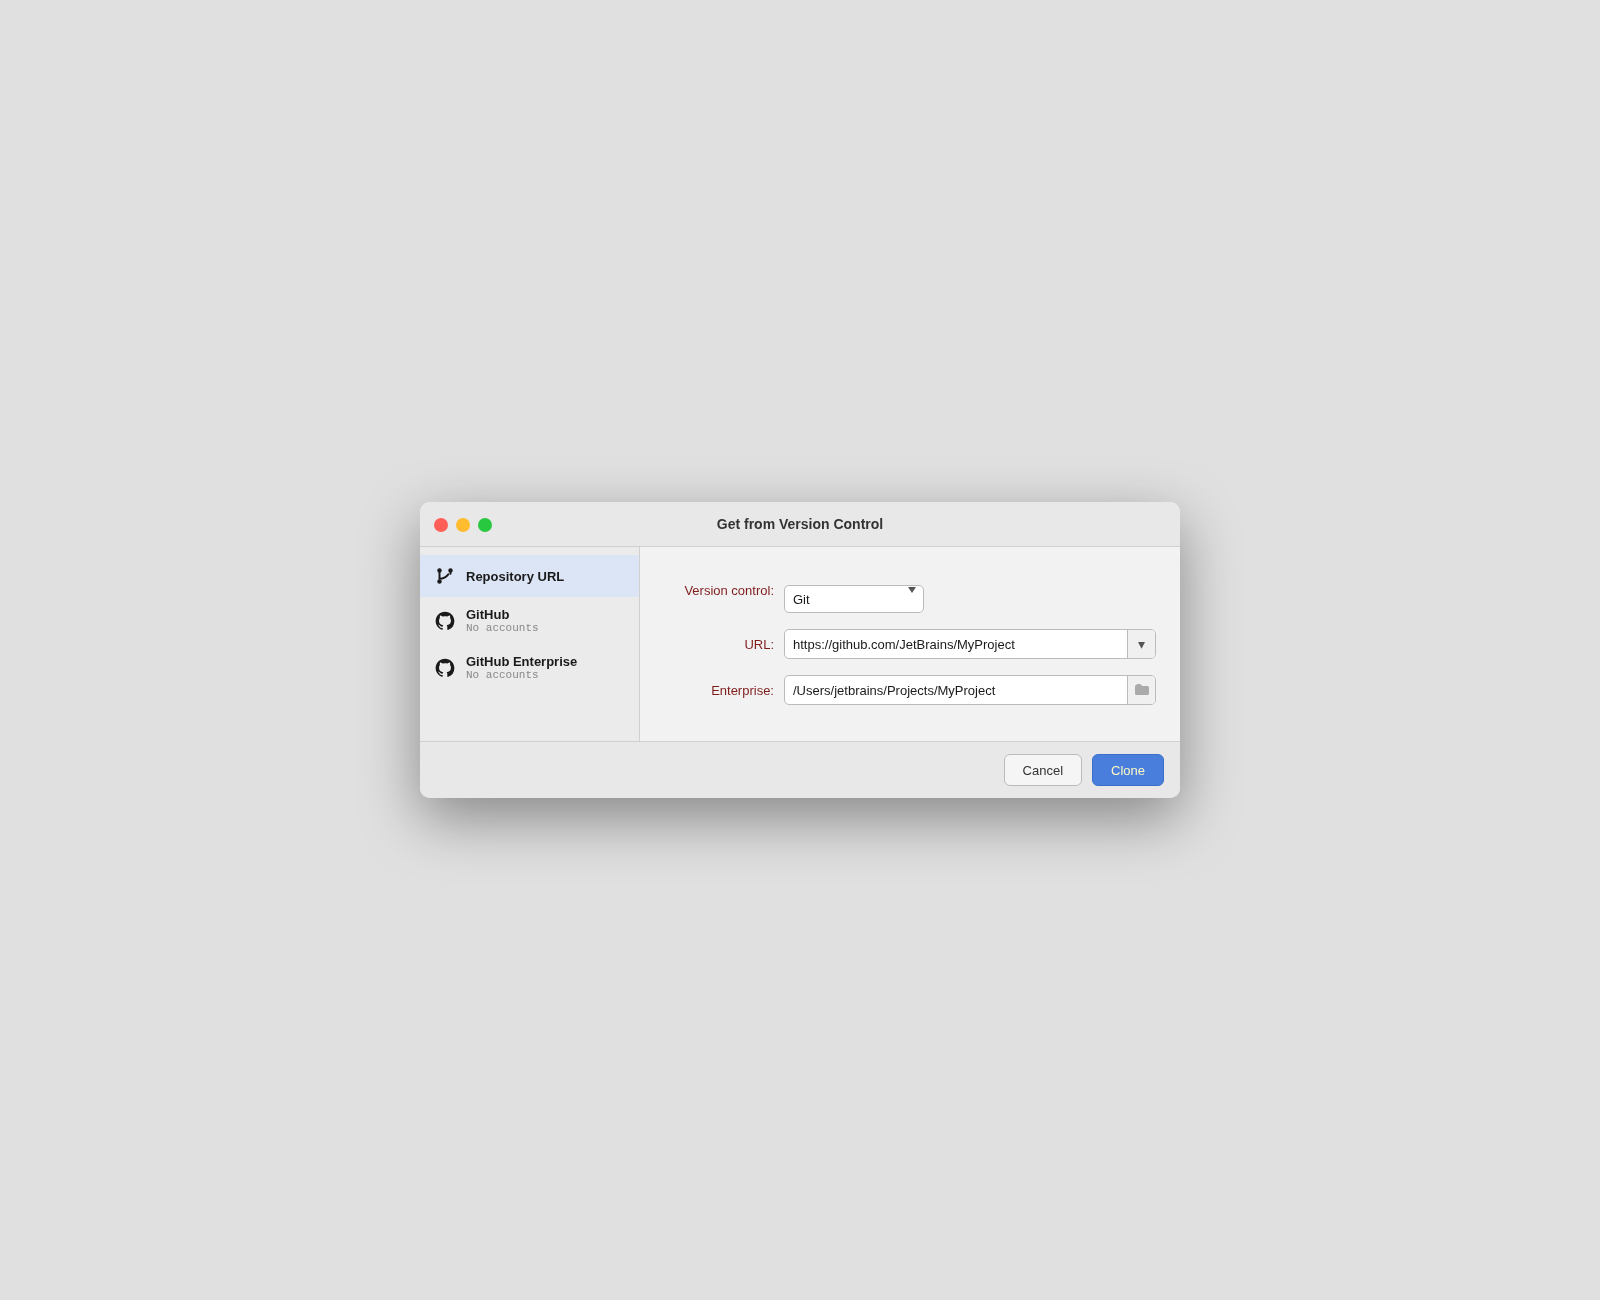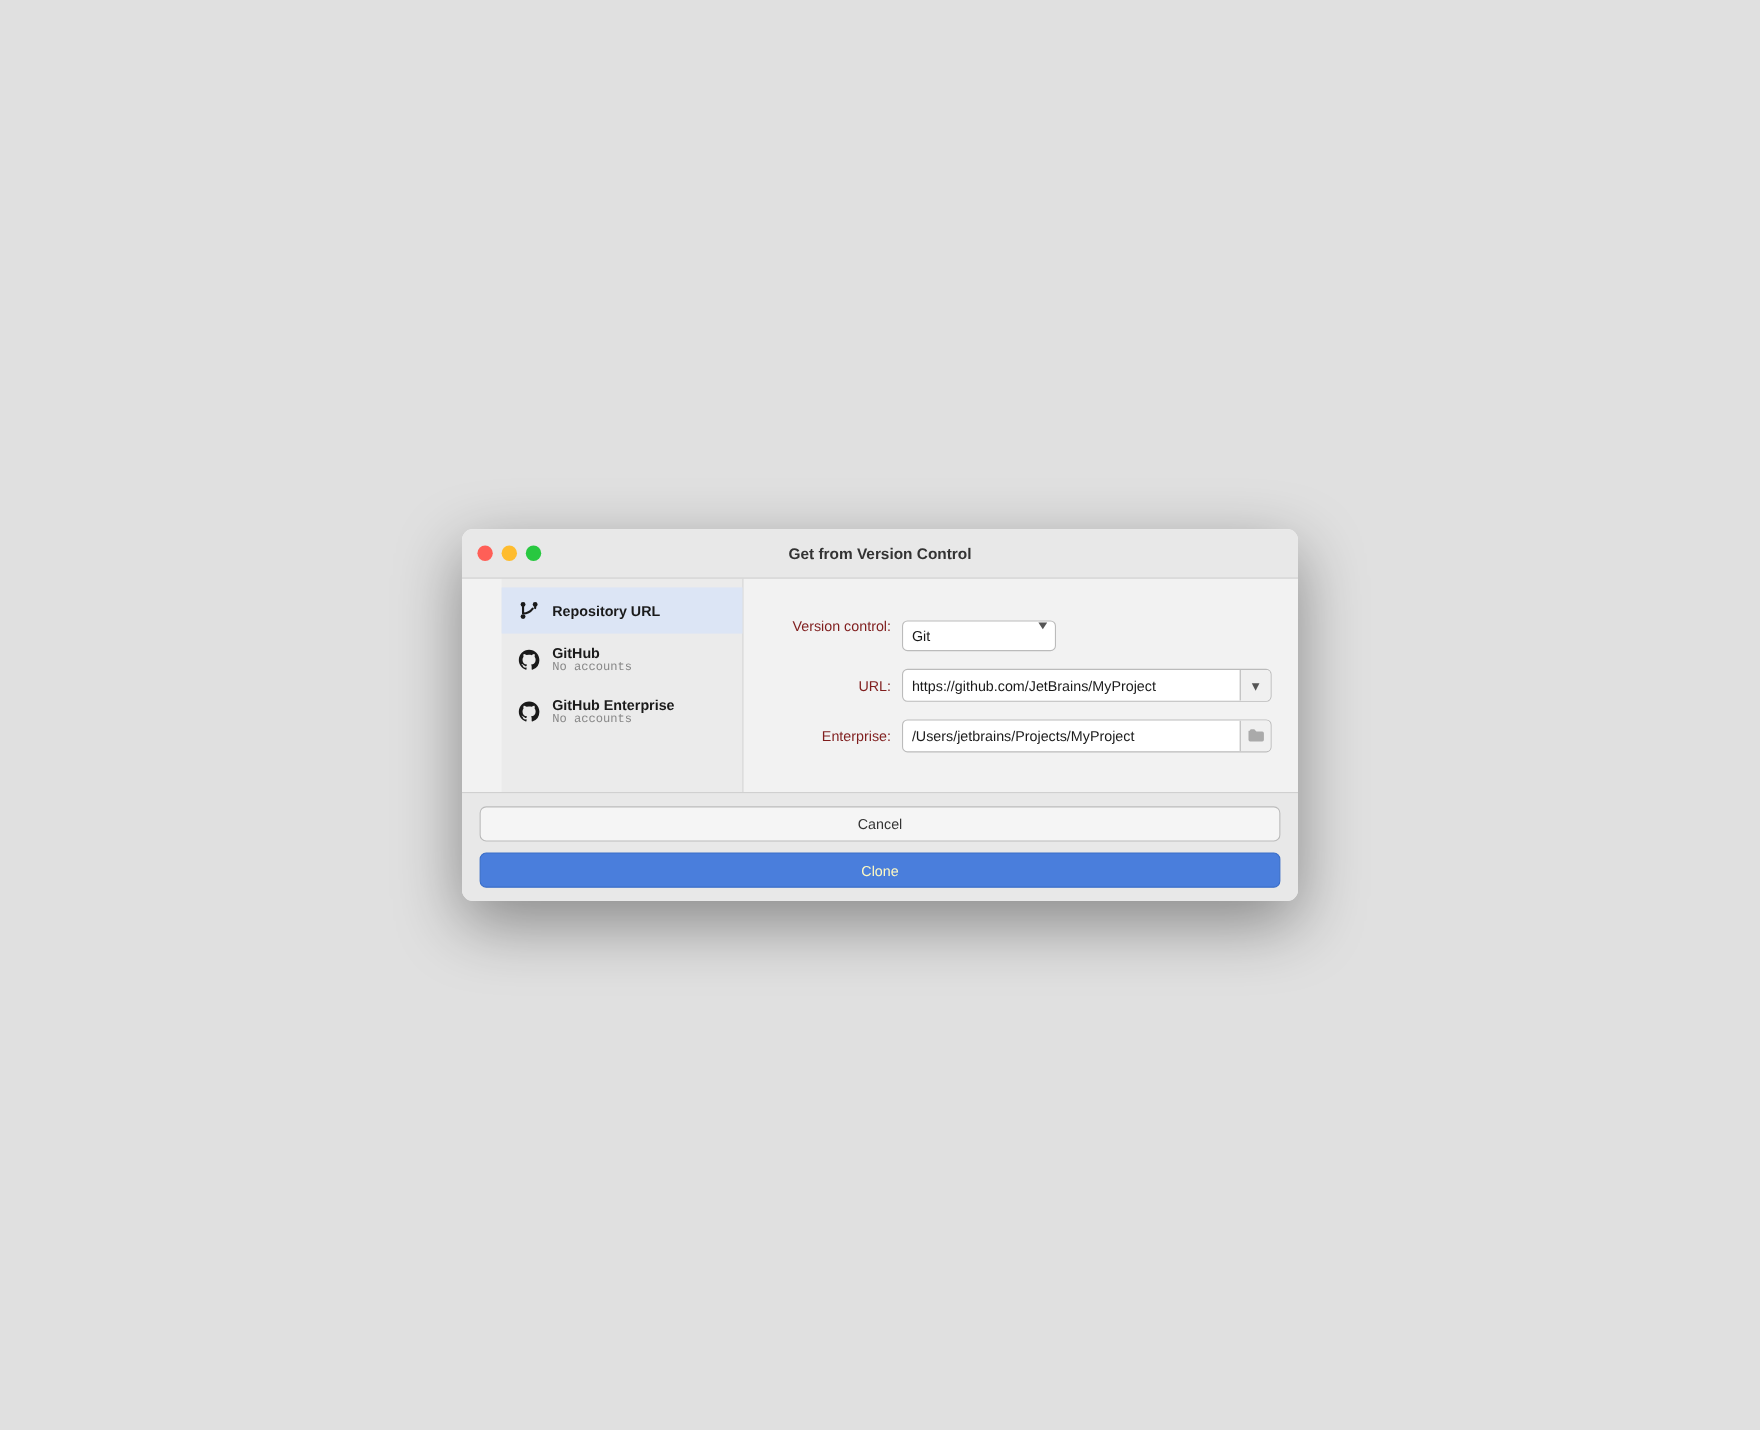--- a/index.html
+++ b/index.html
@@ -18,21 +18,21 @@
       box-shadow: 0 20px 60px rgba(0,0,0,0.4);
       overflow: hidden;
       display: flex;
       flex-direction: column;
     }
     .title-bar {
       background: #e8e8e8;
       border-bottom: 1px solid #d0d0d0;
       padding: 14px 16px;
       display: flex;
-      align-items: center;
+      align-items: flex-end;
       justify-content: center;
       position: relative;
     }
     .window-controls {
       position: absolute;
       left: 14px;
       display: flex;
       gap: 8px;
       align-items: center;
     }
@@ -47,21 +47,20 @@
     .btn-minimize { background: #febc2e; }
     .btn-maximize { background: #28c840; }
     .title-text {
       font-size: 14px;
       font-weight: 600;
       color: #333;
     }
     .dialog-body {
       display: flex;
       flex: 1;
-      padding-left: 36px;
     }
     .sidebar {
       width: 220px;
       background: #ebebeb;
       border-right: 1px solid #d0d0d0;
       padding: 8px 0;
     }
     .sidebar-item {
       padding: 10px 14px;
       cursor: pointer;
@@ -177,21 +176,20 @@
       color: #555;
       font-size: 14px;
     }
     .footer {
       padding: 12px 16px;
       background: #e8e8e8;
       border-top: 1px solid #d0d0d0;
       display: flex;
       justify-content: flex-end;
       gap: 10px;
-      flex-direction: column;
     }
     .btn {
       height: 32px;
       padding: 0 18px;
       border-radius: 6px;
       font-size: 13px;
       cursor: pointer;
       border: 1px solid;
     }
     .btn-cancel {

